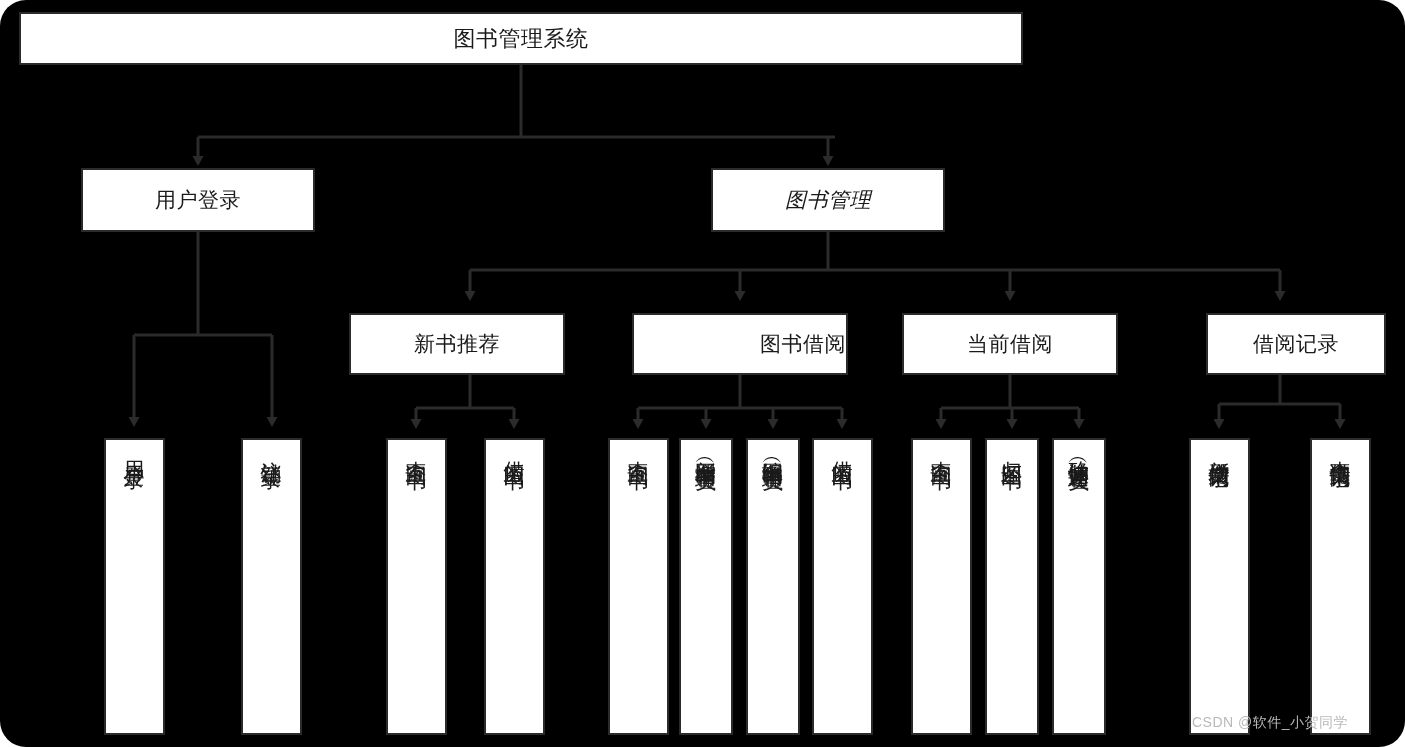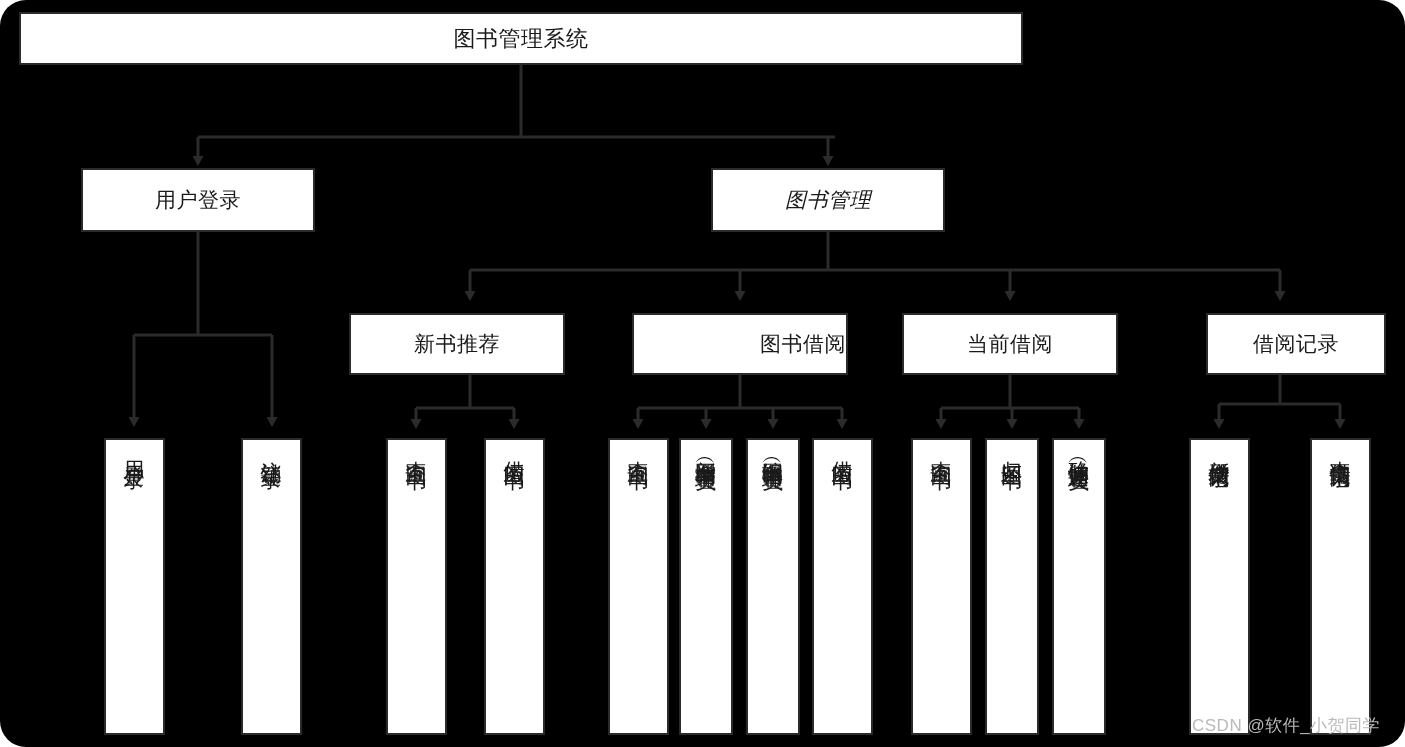--- a/index.html
+++ b/index.html
@@ -63,21 +63,21 @@
     font-size: 21px;
     line-height: 23px;
     letter-spacing: 3px;
     white-space: pre;
   }
   .node.vert.tall-text .node-label {
     letter-spacing: 1.5px;
   }
   .watermark {
     position: absolute;
-    font-size: 17px;
+    font-size: 14px;
     color: #b9b9b9;
     white-space: nowrap;
     letter-spacing: 0.5px;
   }
 </style>
 </head>
 <body>
 
 <div id="diagram-root">
 

